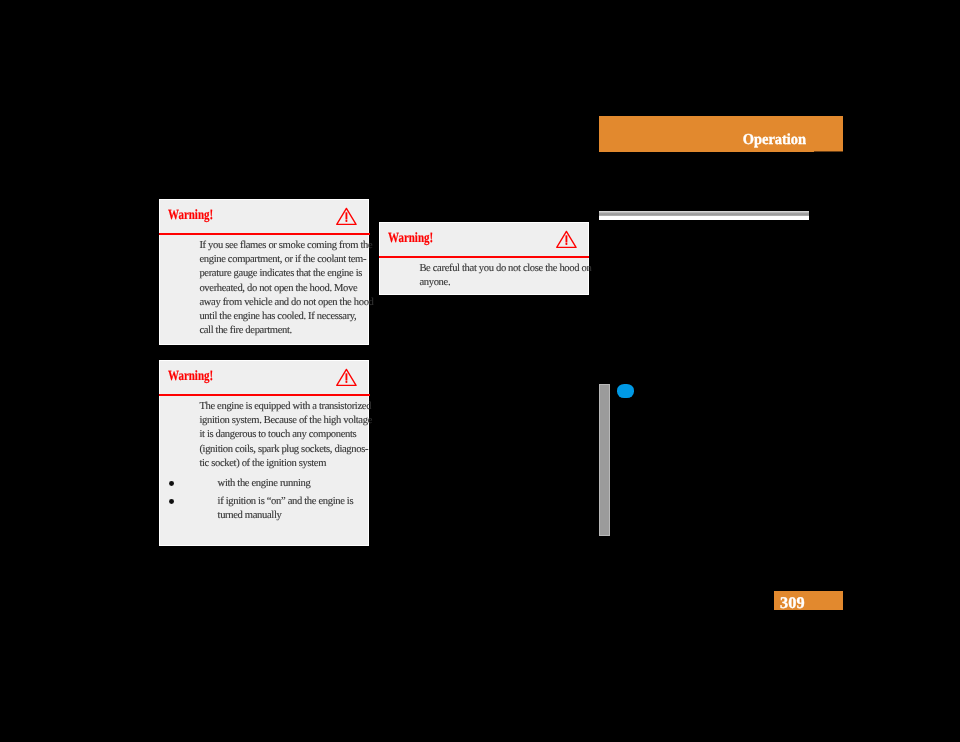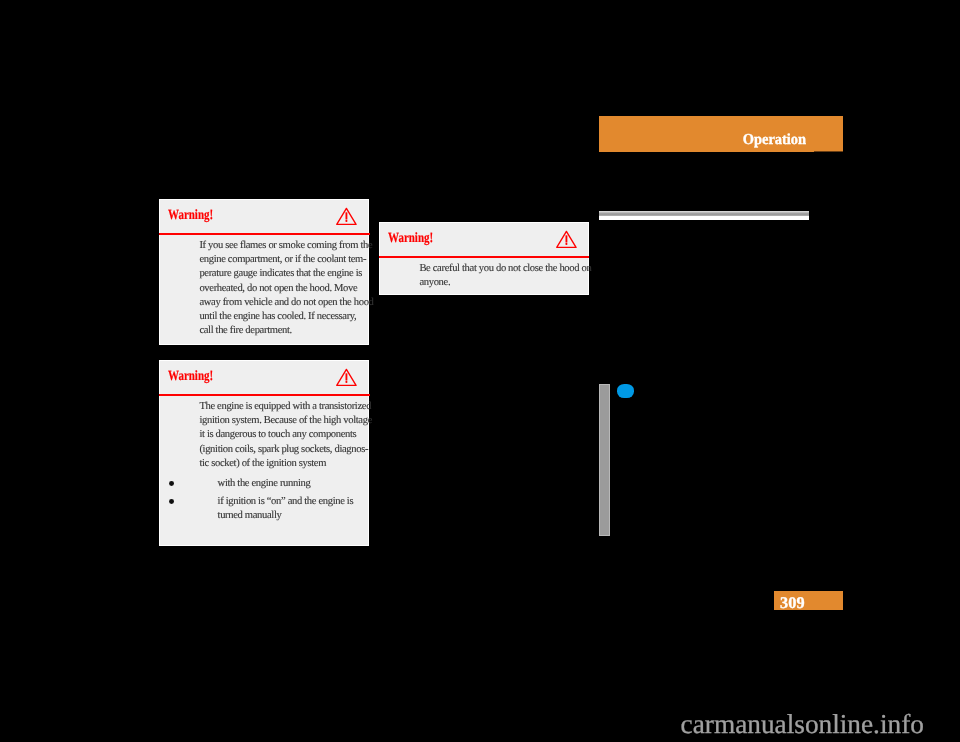--- a/index.html
+++ b/index.html
@@ -122,15 +122,14 @@
   </div>
 
   <div class="vbar" style="left:598.6px; top:383.9px; width:11.6px; height:152px;"></div>
 
   <div class="bluedot" style="left:616.9px; top:383.7px; width:17.3px; height:14.3px; border-radius:7.2px/6.4px;"></div>
 
   <div class="orangebar" style="left:774px; top:591px; width:69px; height:19px;">
     <span class="label" style="left:6.1px; top:3.6px; font-size:16.3px; line-height:16.3px; -webkit-text-stroke:0.35px #ffffff;">309</span>
   </div>
 
-  <div class="wm" style="left:680.6px; top:710.8px; font-size:27.3px; line-height:27.3px;">carmanualsonline.info</div>
 
 </div>
 
 </body></html>

